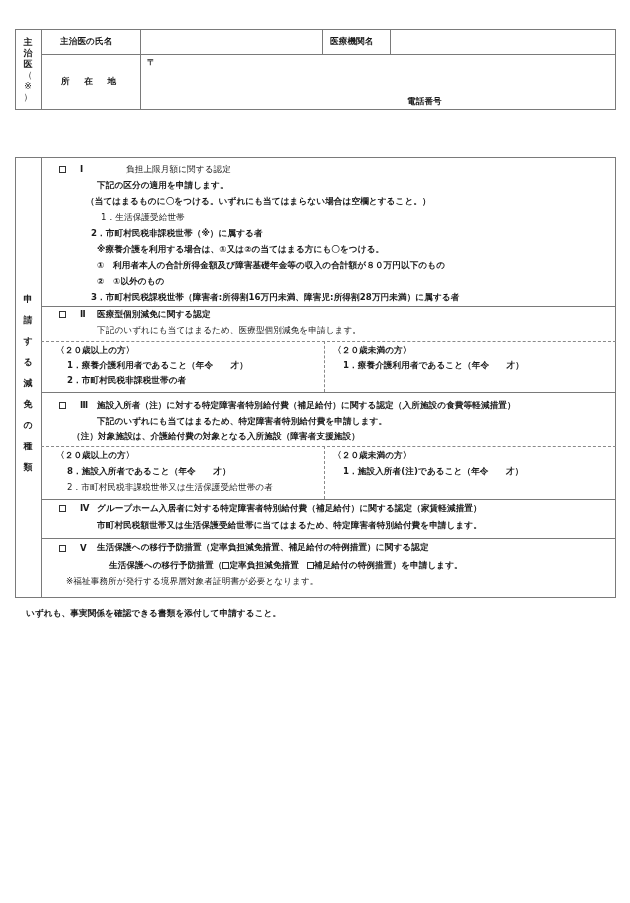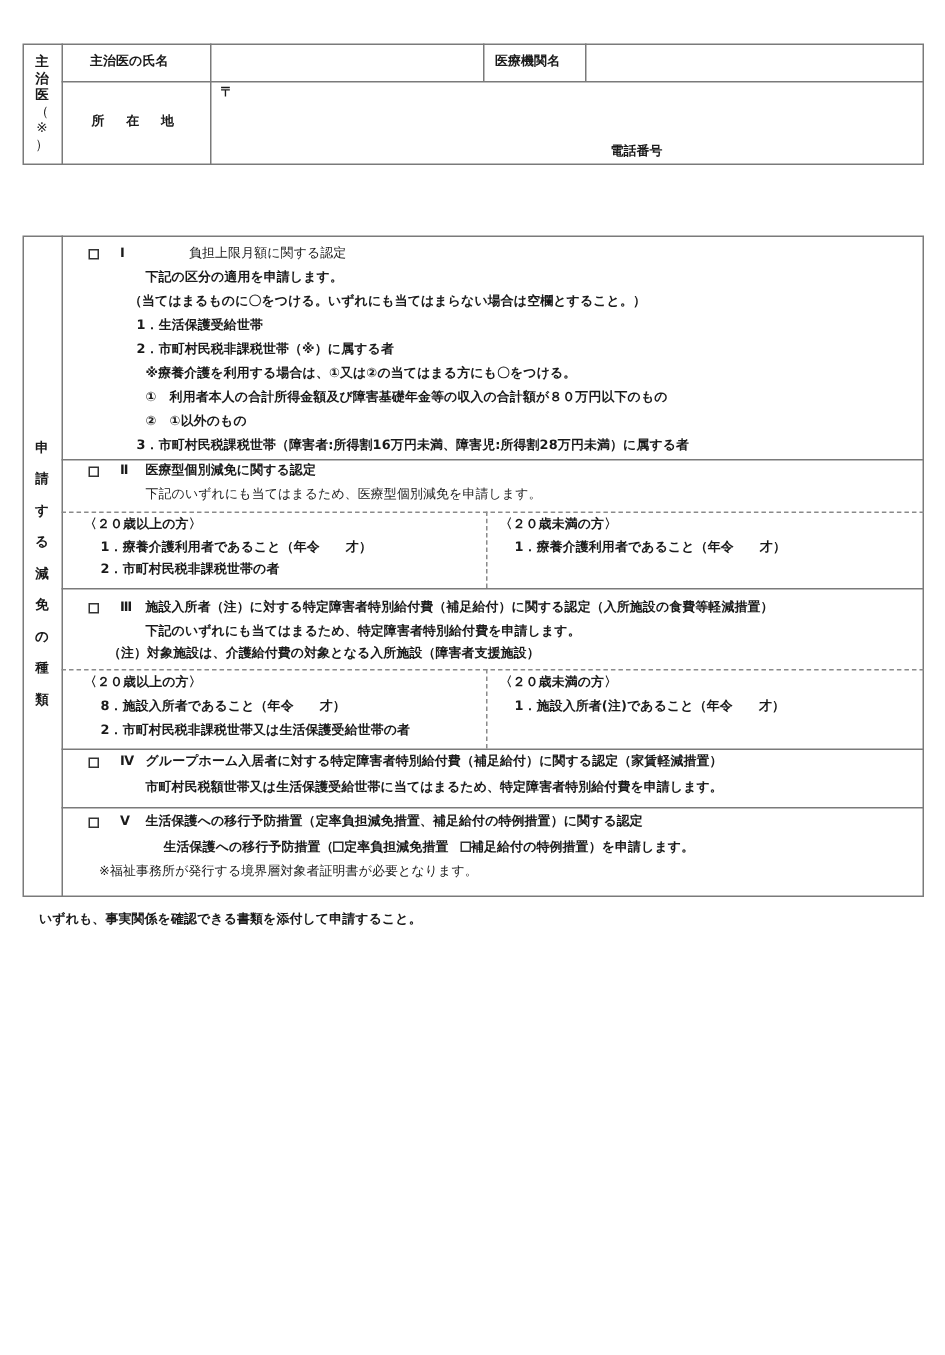--- a/index.html
+++ b/index.html
@@ -76,21 +76,21 @@
 <div class="hl" style="left:41px;top:538px;width:575px;"></div>
 <div class="vd" style="left:324px;top:341px;height:51px;"></div>
 <div class="vd" style="left:324px;top:446px;height:53px;"></div>
 
 <div>
   <span class="chk abs" style="left:59px;top:166px;"></span>
   <div class="t" style="left:80px;top:165px;font-weight:bold;">Ⅰ</div>
   <div class="t" style="left:97px;top:165px;font-weight:normal;margin-left:29px;">負担上限月額に関する認定</div>
   <div class="t" style="left:97px;top:181px;font-weight:bold;">下記の区分の適用を申請します。</div>
   <div class="t" style="left:86px;top:197px;font-weight:bold;">（当てはまるものに〇をつける。いずれにも当てはまらない場合は空欄とすること。）</div>
-  <div class="t" style="left:91px;top:213px;font-weight:bold;">1．生活保護受給世帯</div>
+  <div class="t" style="left:101px;top:213px;font-weight:normal;">1．生活保護受給世帯</div>
   <div class="t" style="left:91px;top:229px;font-weight:bold;">2．市町村民税非課税世帯（※）に属する者</div>
   <div class="t" style="left:97px;top:245px;font-weight:bold;">※療養介護を利用する場合は、①又は②の当てはまる方にも〇をつける。</div>
   <div class="t" style="left:97px;top:261px;font-weight:bold;">①　利用者本人の合計所得金額及び障害基礎年金等の収入の合計額が８０万円以下のもの</div>
   <div class="t" style="left:97px;top:277px;font-weight:bold;">②　①以外のもの</div>
   <div class="t" style="left:91px;top:293px;font-weight:bold;">3．市町村民税課税世帯（障害者:所得割16万円未満、障害児:所得割28万円未満）に属する者</div>
 </div>
 
 <div>
   <span class="chk abs" style="left:59px;top:311px;"></span>
   <div class="t" style="left:80px;top:310px;font-weight:bold;">Ⅱ</div>
@@ -104,21 +104,21 @@
 </div>
 
 <div>
   <span class="chk abs" style="left:59px;top:402px;"></span>
   <div class="t" style="left:80px;top:401px;font-weight:bold;">Ⅲ</div>
   <div class="t" style="left:97px;top:401px;font-weight:bold;">施設入所者（注）に対する特定障害者特別給付費（補足給付）に関する認定（入所施設の食費等軽減措置）</div>
   <div class="t" style="left:97px;top:417px;font-weight:bold;">下記のいずれにも当てはまるため、特定障害者特別給付費を申請します。</div>
   <div class="t" style="left:72px;top:432px;font-weight:bold;">（注）対象施設は、介護給付費の対象となる入所施設（障害者支援施設）</div>
   <div class="t" style="left:56px;top:451px;font-weight:bold;">〈２０歳以上の方〉</div>
   <div class="t" style="left:67px;top:467px;font-weight:bold;">8．施設入所者であること（年令　　才）</div>
-  <div class="t" style="left:67px;top:483px;font-weight:bold;">2．市町村民税非課税世帯又は生活保護受給世帯の者</div>
+  <div class="t" style="left:67px;top:483px;font-weight:normal;">2．市町村民税非課税世帯又は生活保護受給世帯の者</div>
   <div class="t" style="left:333px;top:451px;font-weight:bold;">〈２０歳未満の方〉</div>
   <div class="t" style="left:343px;top:467px;font-weight:bold;">1．施設入所者(注)であること（年令　　才）</div>
 </div>
 
 <div>
   <span class="chk abs" style="left:59px;top:505px;"></span>
   <div class="t" style="left:80px;top:504px;font-weight:bold;">Ⅳ</div>
   <div class="t" style="left:97px;top:504px;font-weight:bold;">グループホーム入居者に対する特定障害者特別給付費（補足給付）に関する認定（家賃軽減措置）</div>
   <div class="t" style="left:97px;top:521px;font-weight:bold;">市町村民税額世帯又は生活保護受給世帯に当てはまるため、特定障害者特別給付費を申請します。</div>
 </div>

